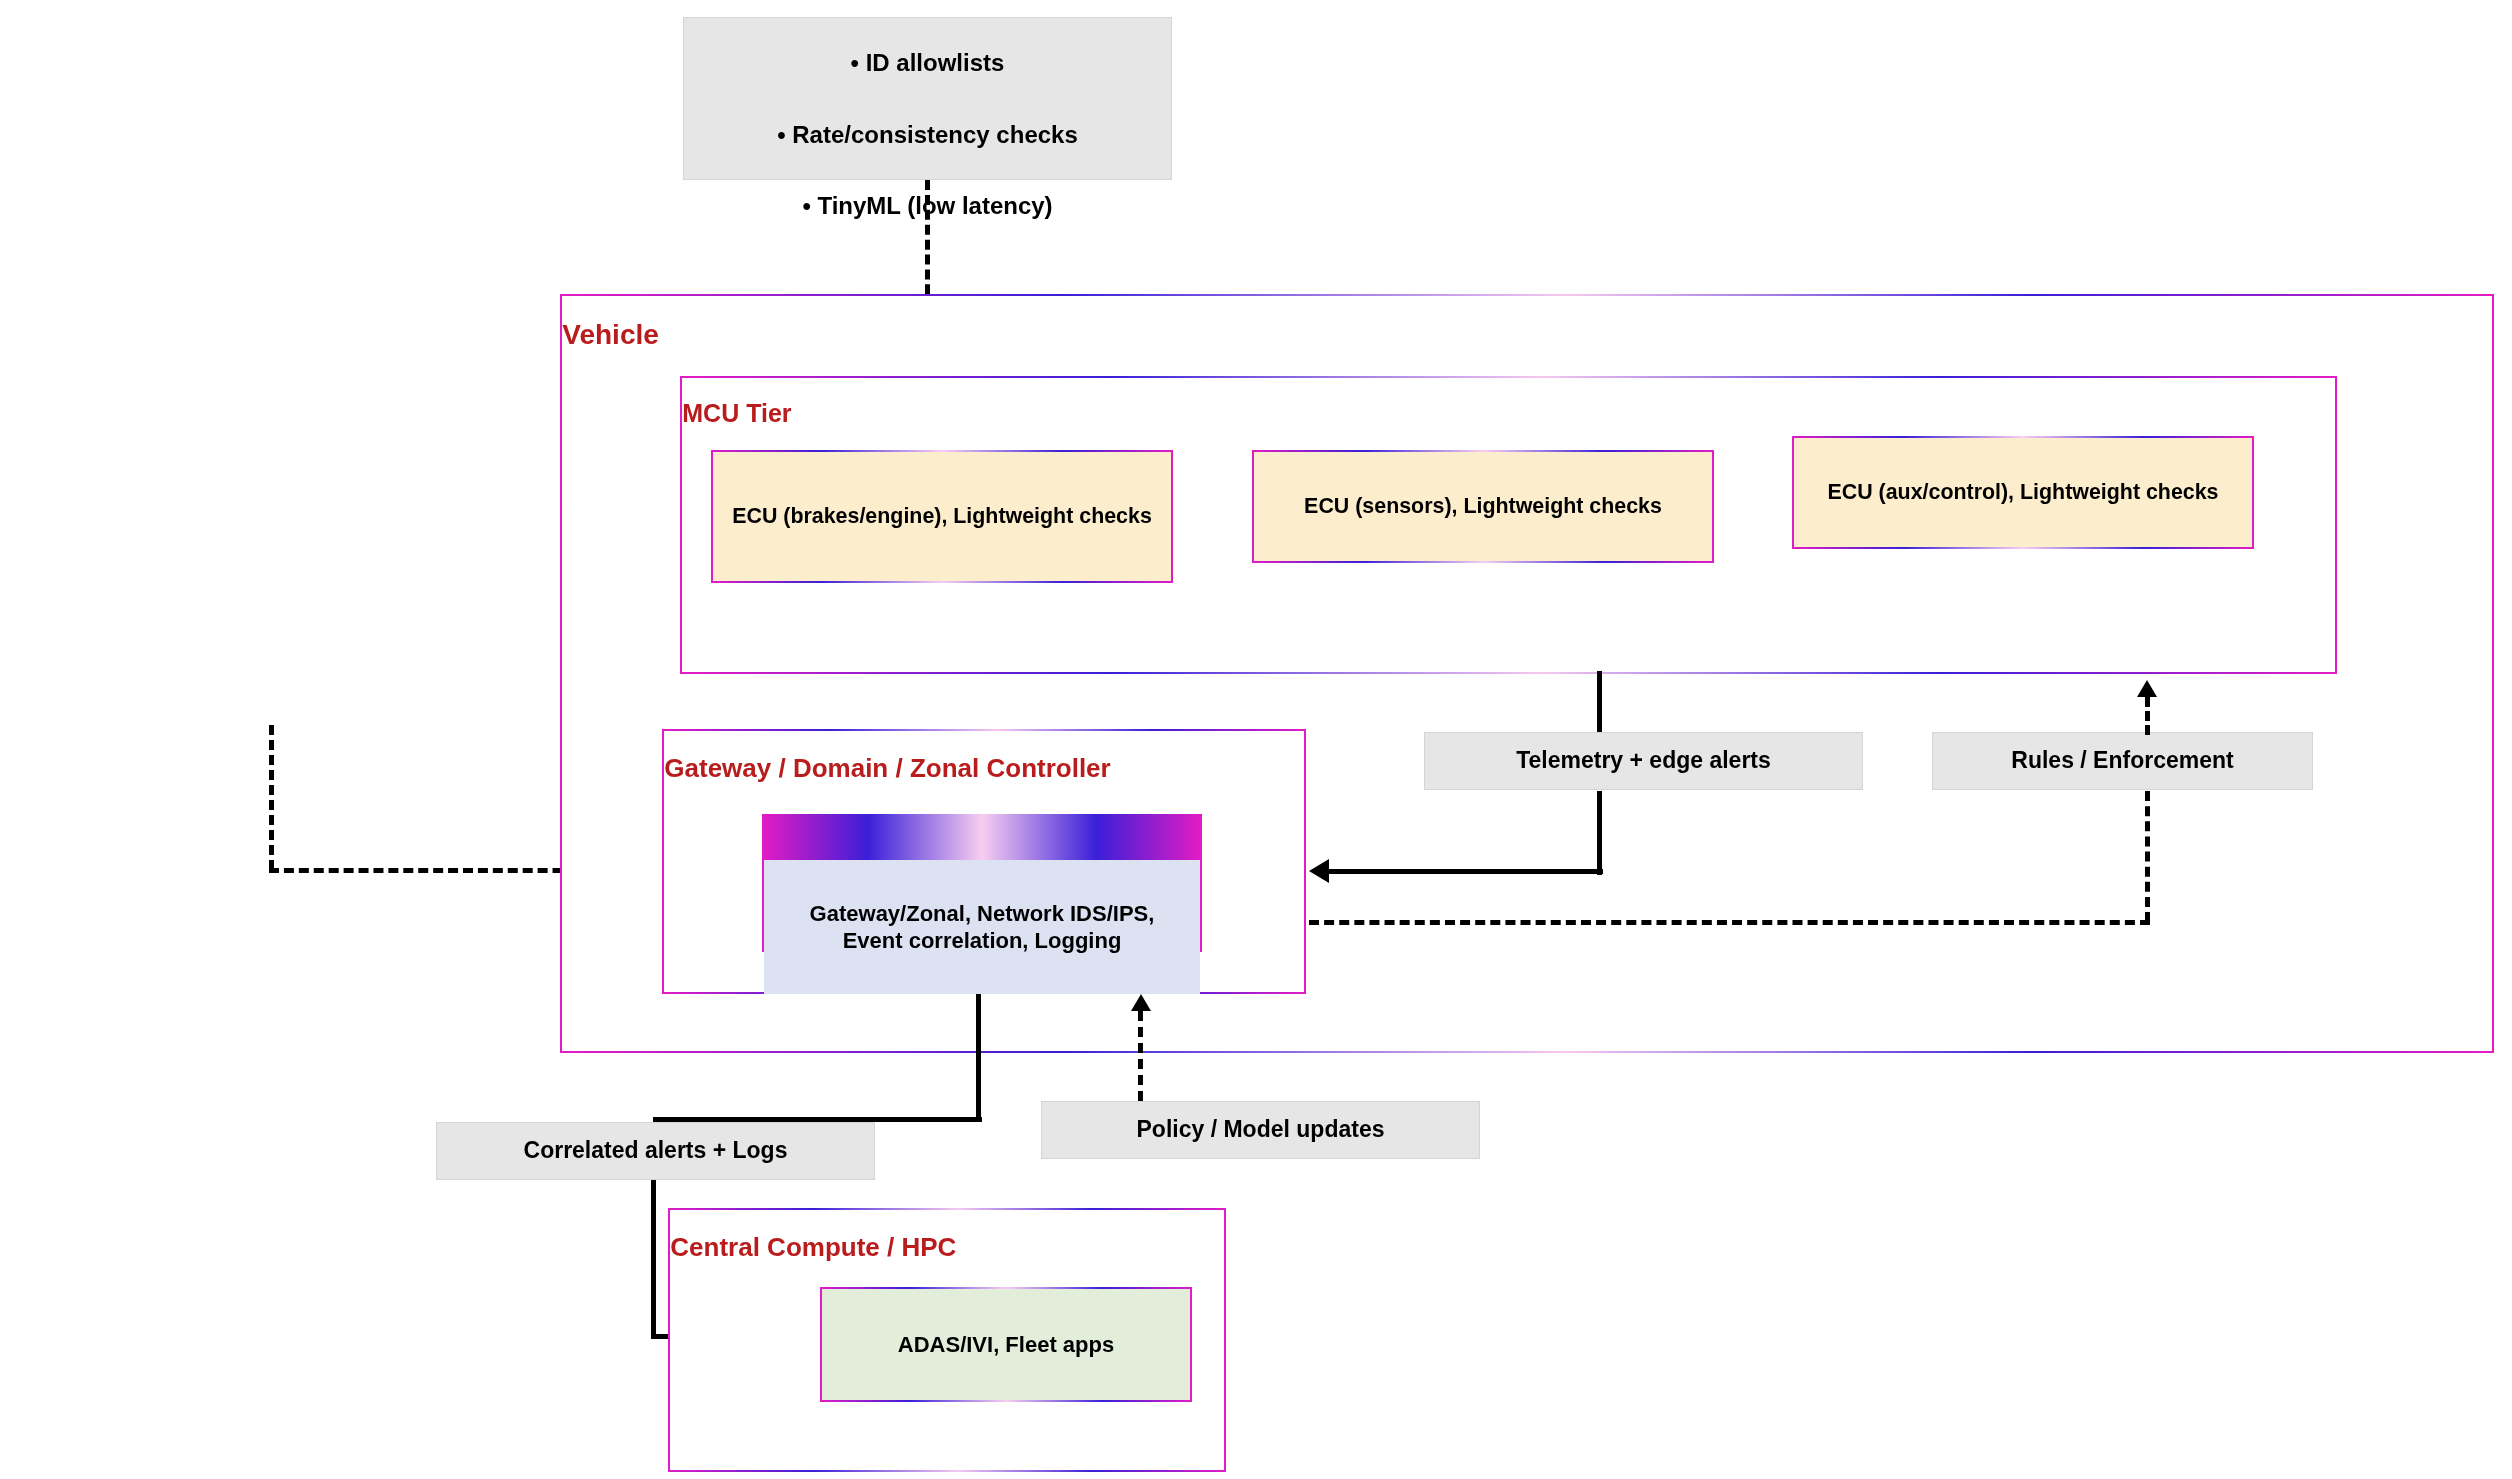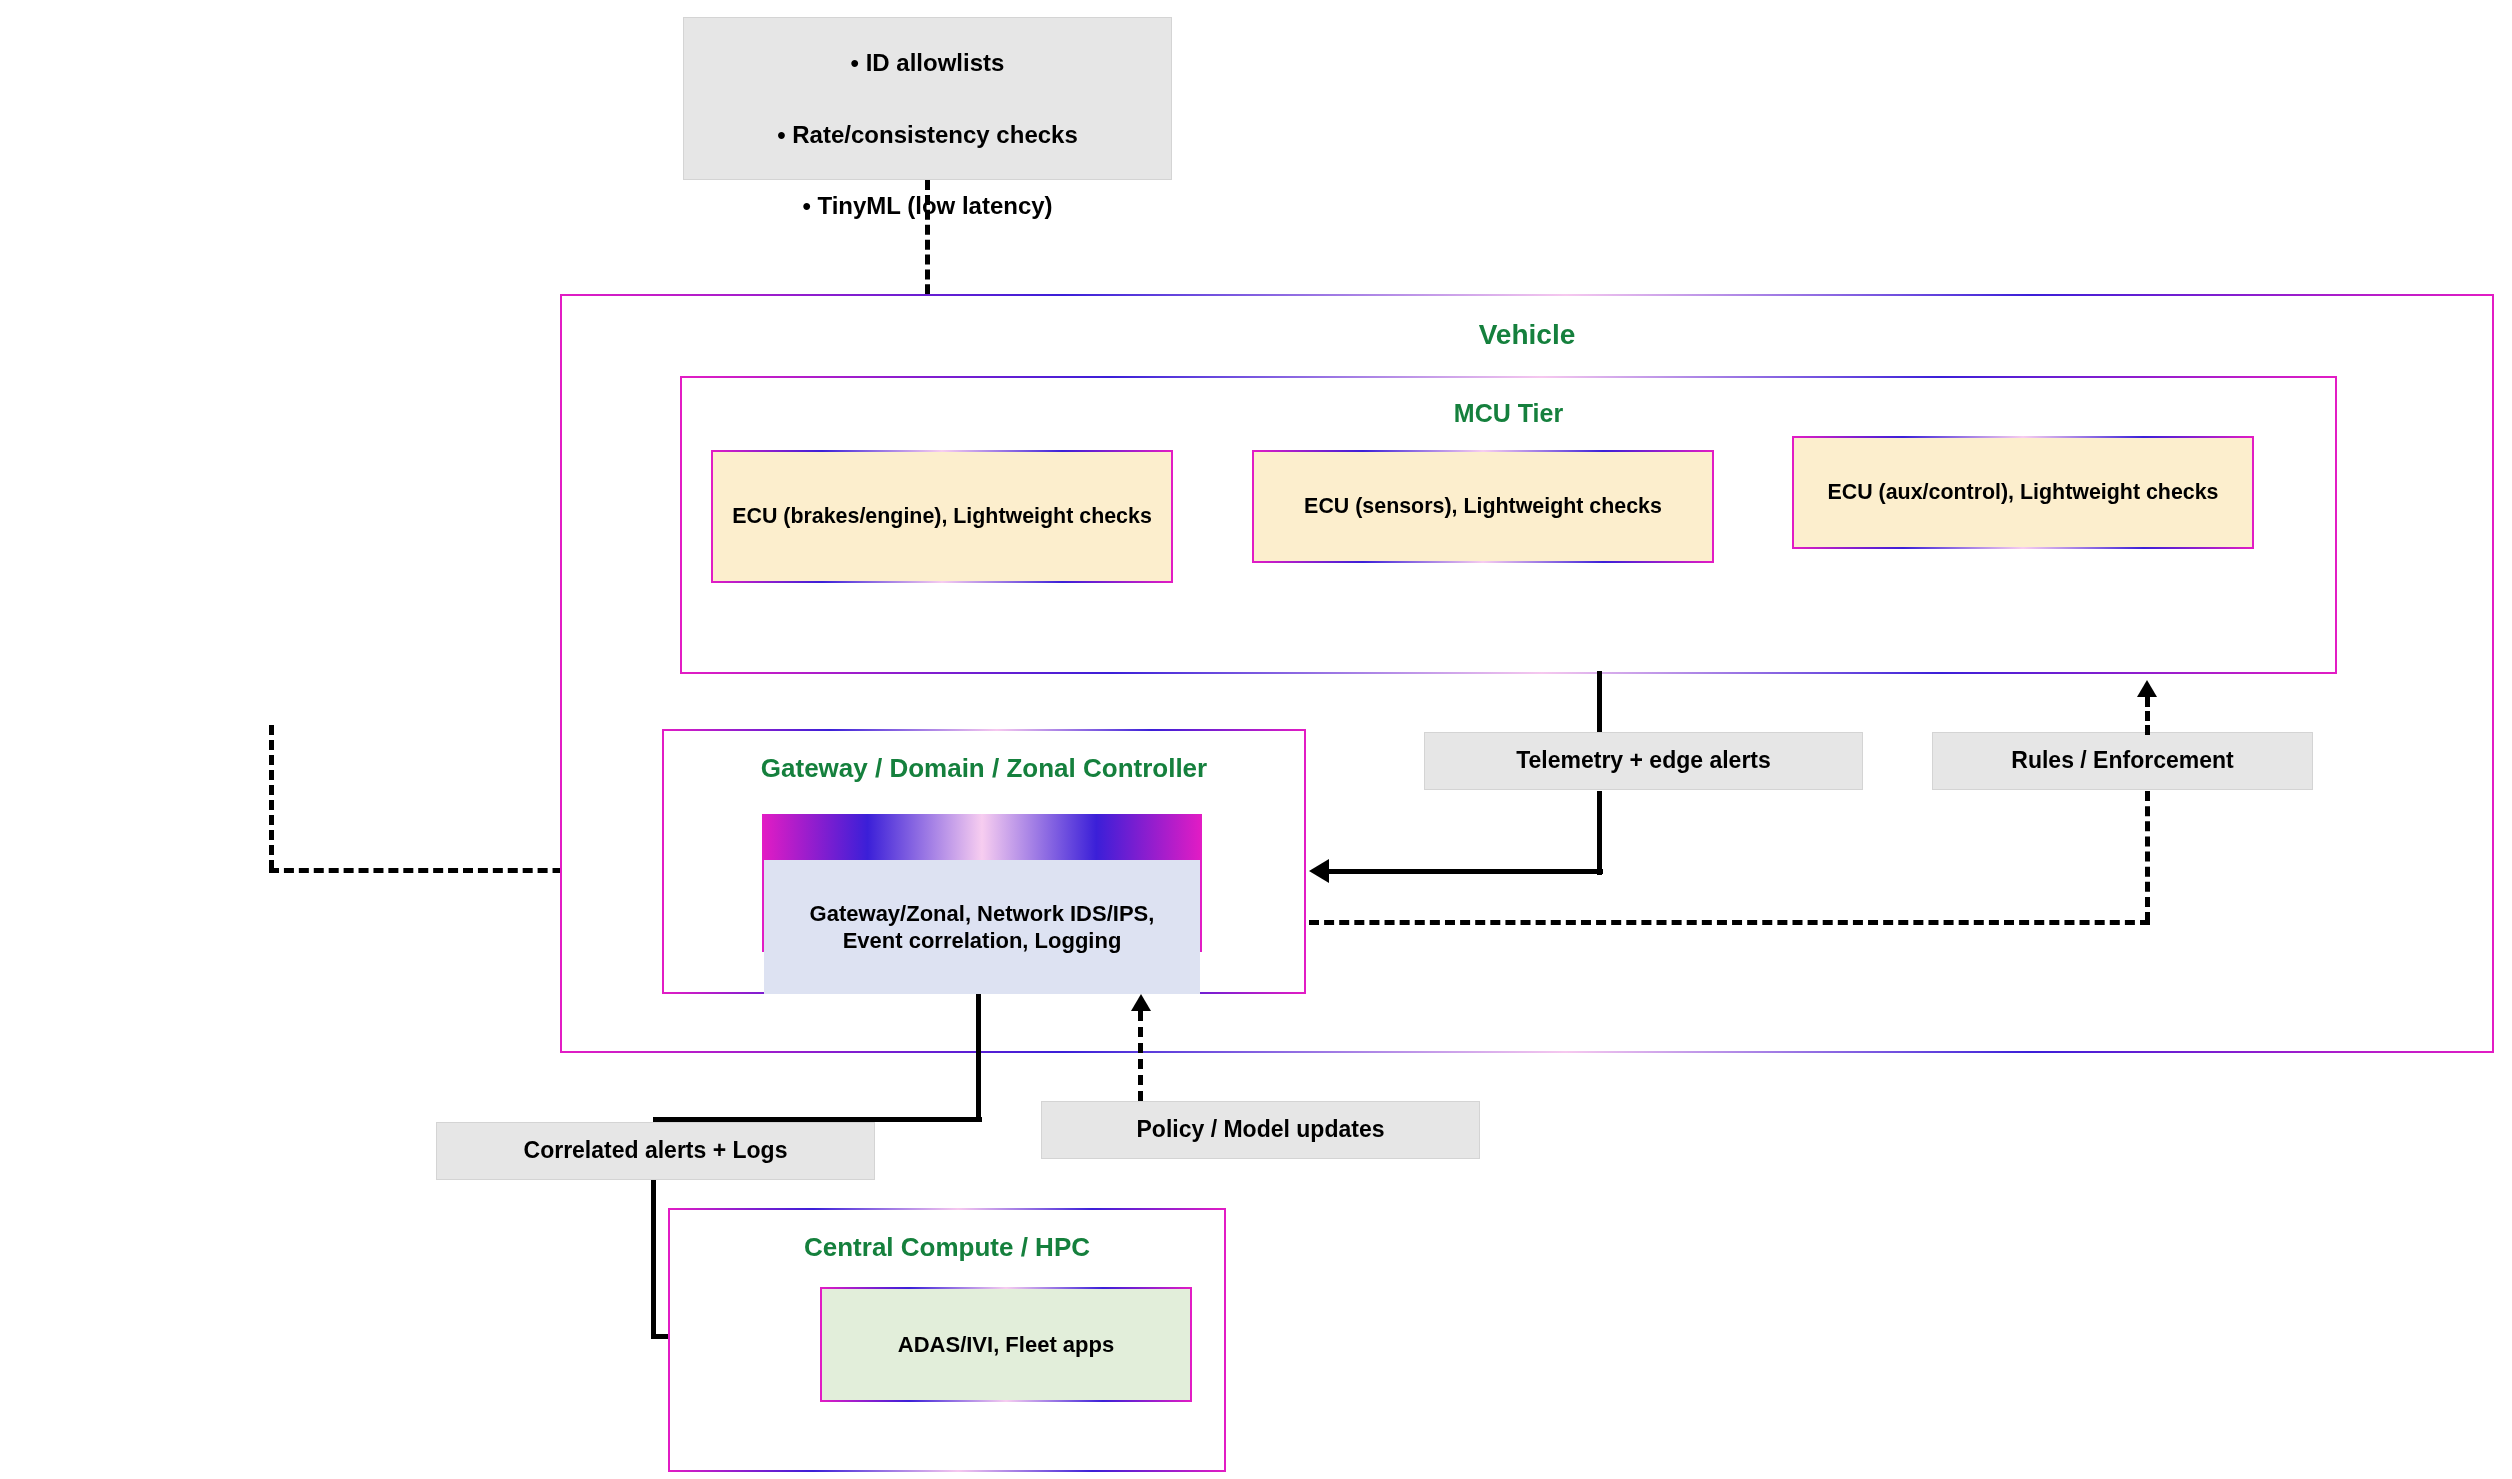--- a/index.html
+++ b/index.html
@@ -50,23 +50,23 @@
     justify-content: center;
     text-align: center;
     font-weight: bold;
     color: #000;
     line-height: 1.30;
   }
 
   .title {
     position: absolute;
     left: 0; right: 0;
-    text-align: center;
+    text-align: left;
     font-weight: bold;
-    color: #15803d;
+    color: #b91c1c;
   }
 
   .ecu { color:#000; font-weight:bold; line-height:1.25; }
 
   
   .vline-solid { background:#000; width:5.4px; }
   .hline-solid { background:#000; height:5.4px; }
   .vline-dash {
     width: 0; border-left: 5.4px dashed #000;
   }

